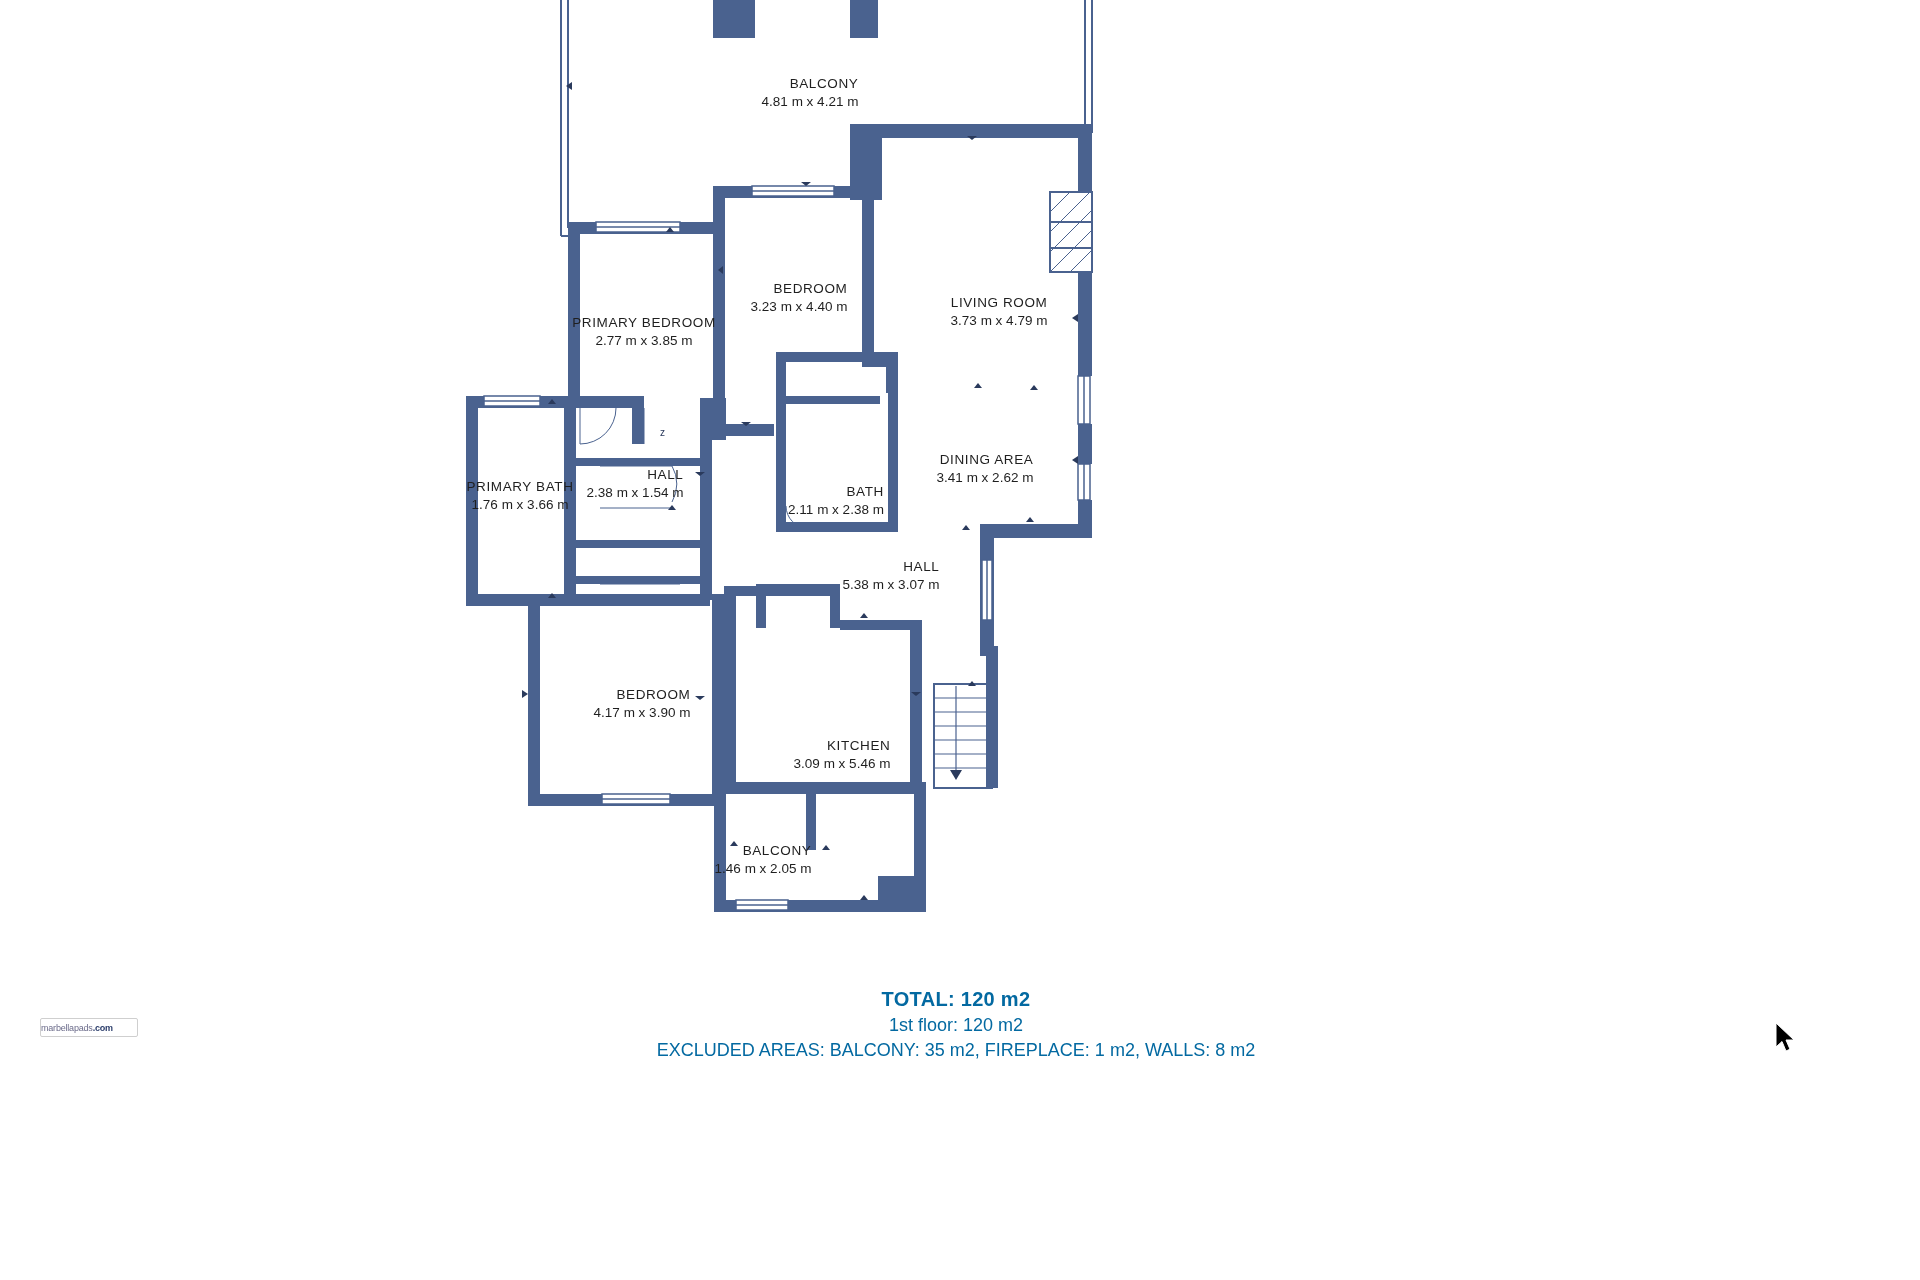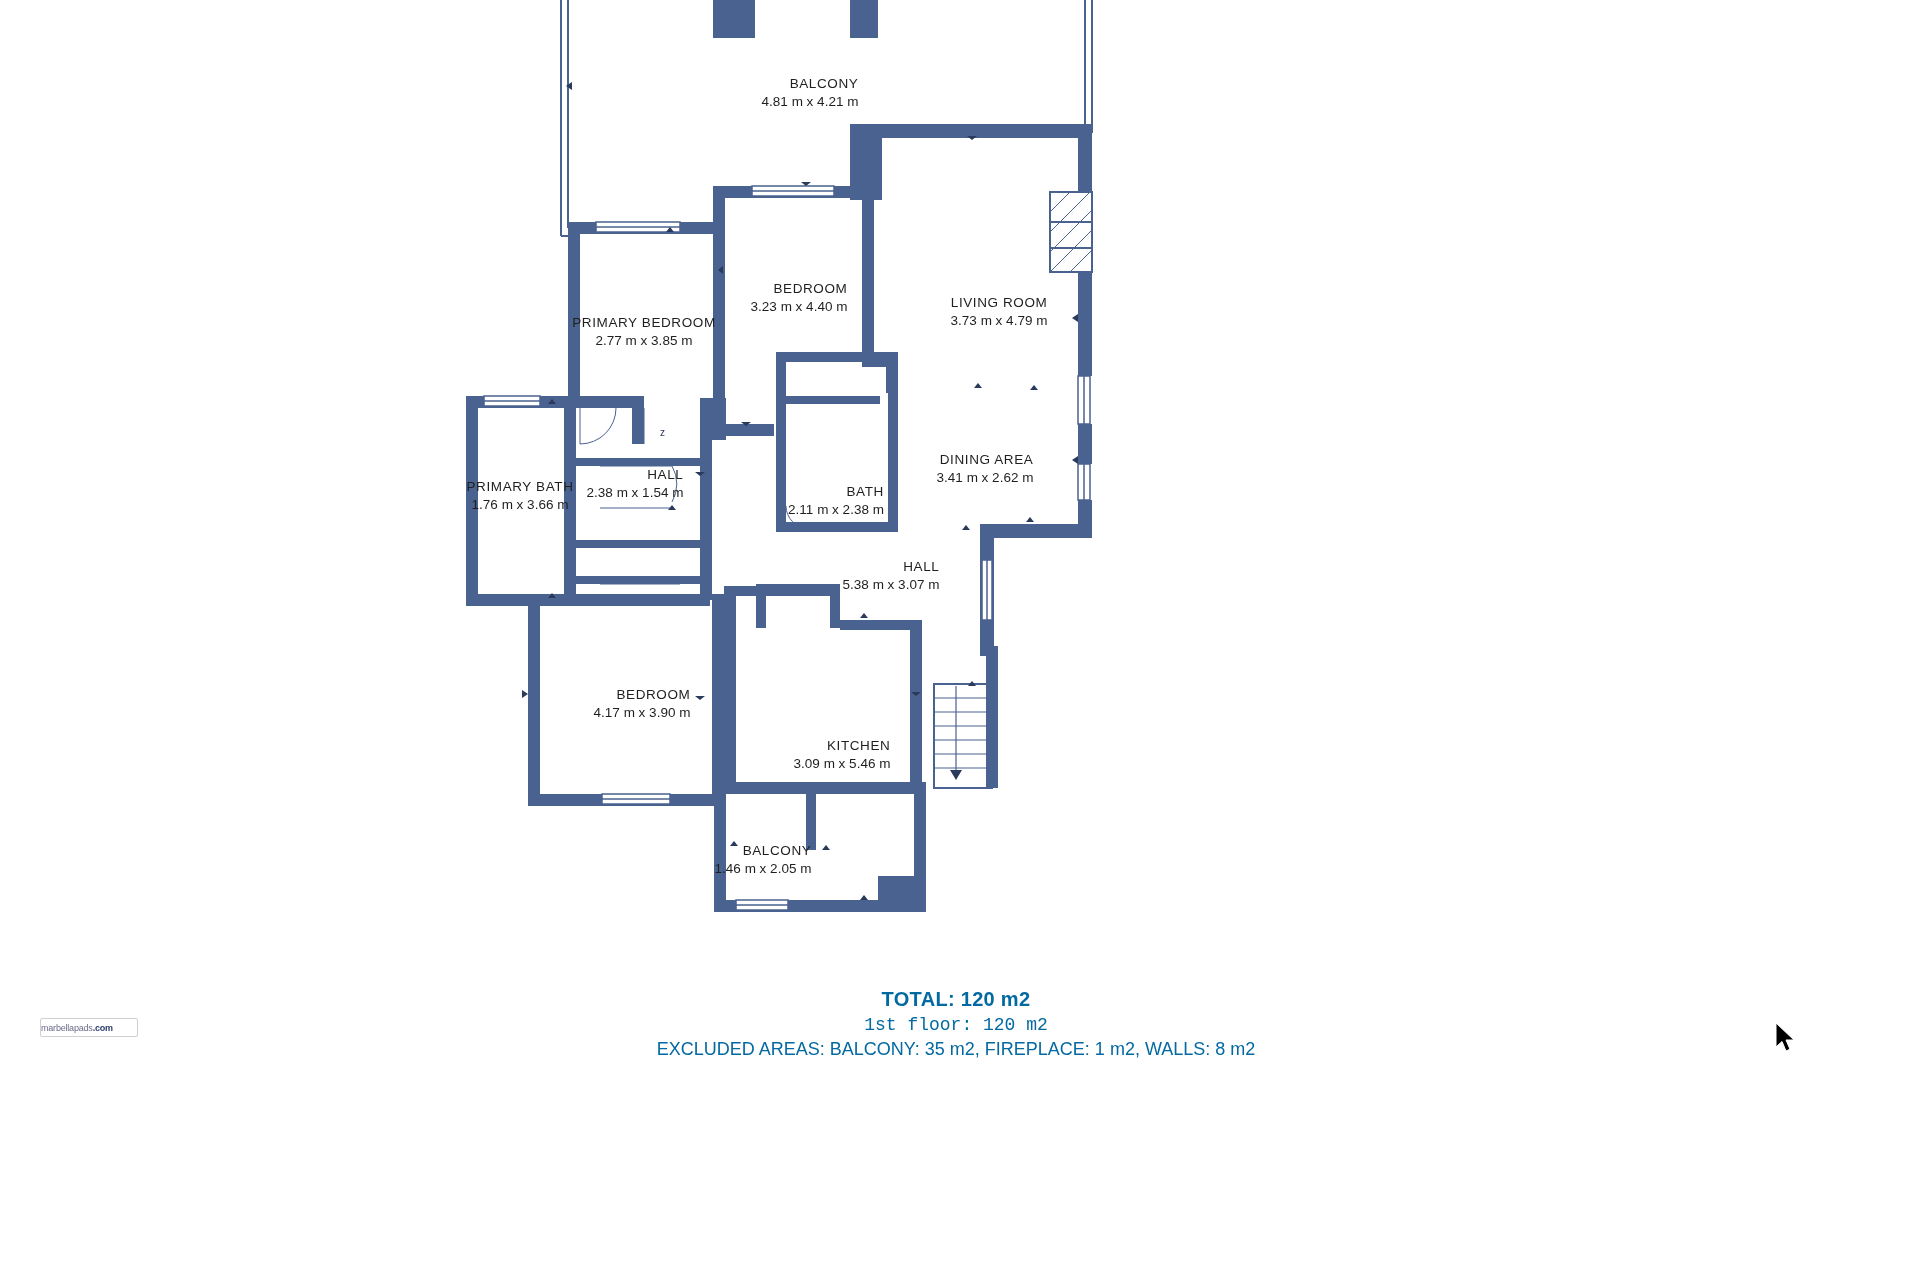--- a/index.html
+++ b/index.html
@@ -47,21 +47,20 @@
     color: #0369a1;
   }
   .summary-total {
     font-size: 20px;
     font-weight: bold;
     letter-spacing: 0.3px;
   }
   .summary-floor {
     font-size: 18px;
     margin-top: 4px;
-    font-family: Liberation Mono, monospace;
   }
   .summary-excluded {
     font-size: 18px;
     margin-top: 4px;
   }
   .watermark {
     position: absolute;
     left: 40px;
     top: 1018px;
     width: 96px;

